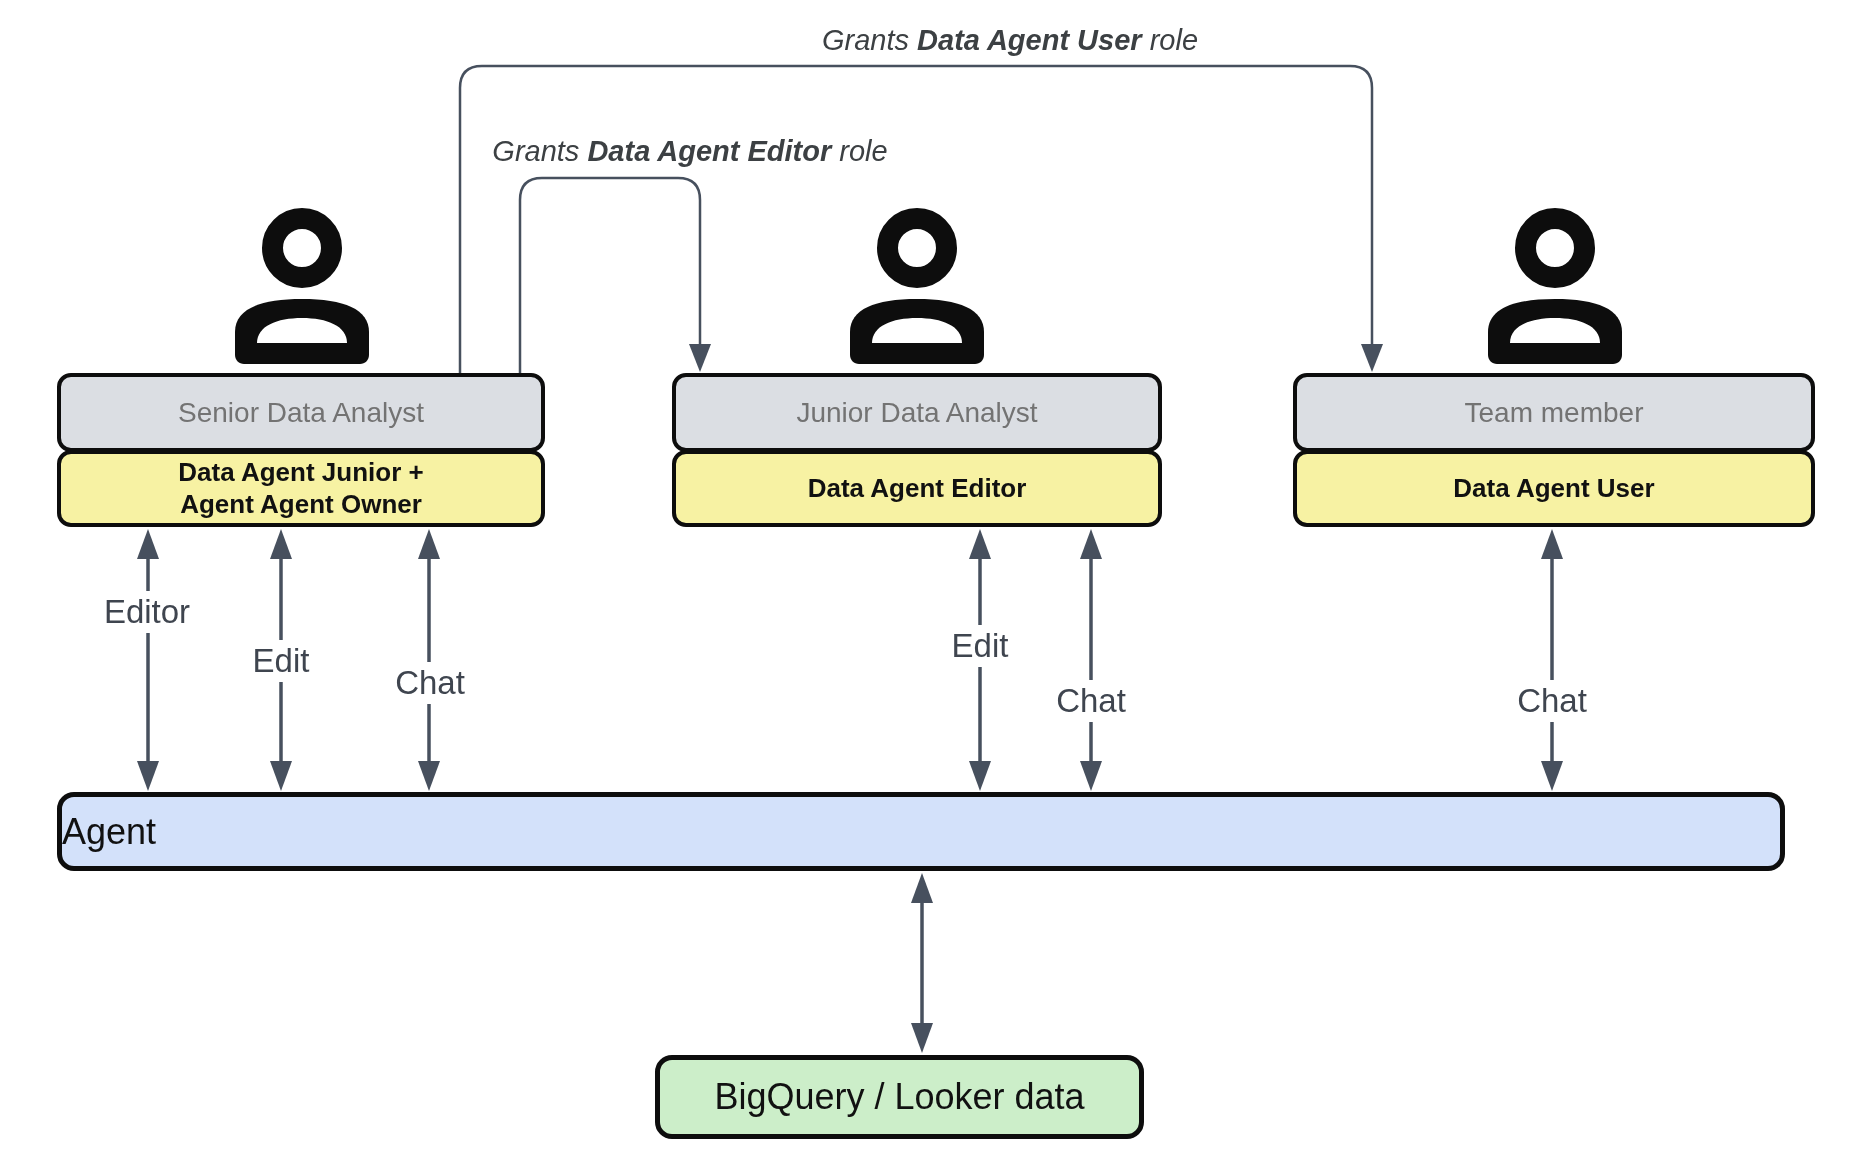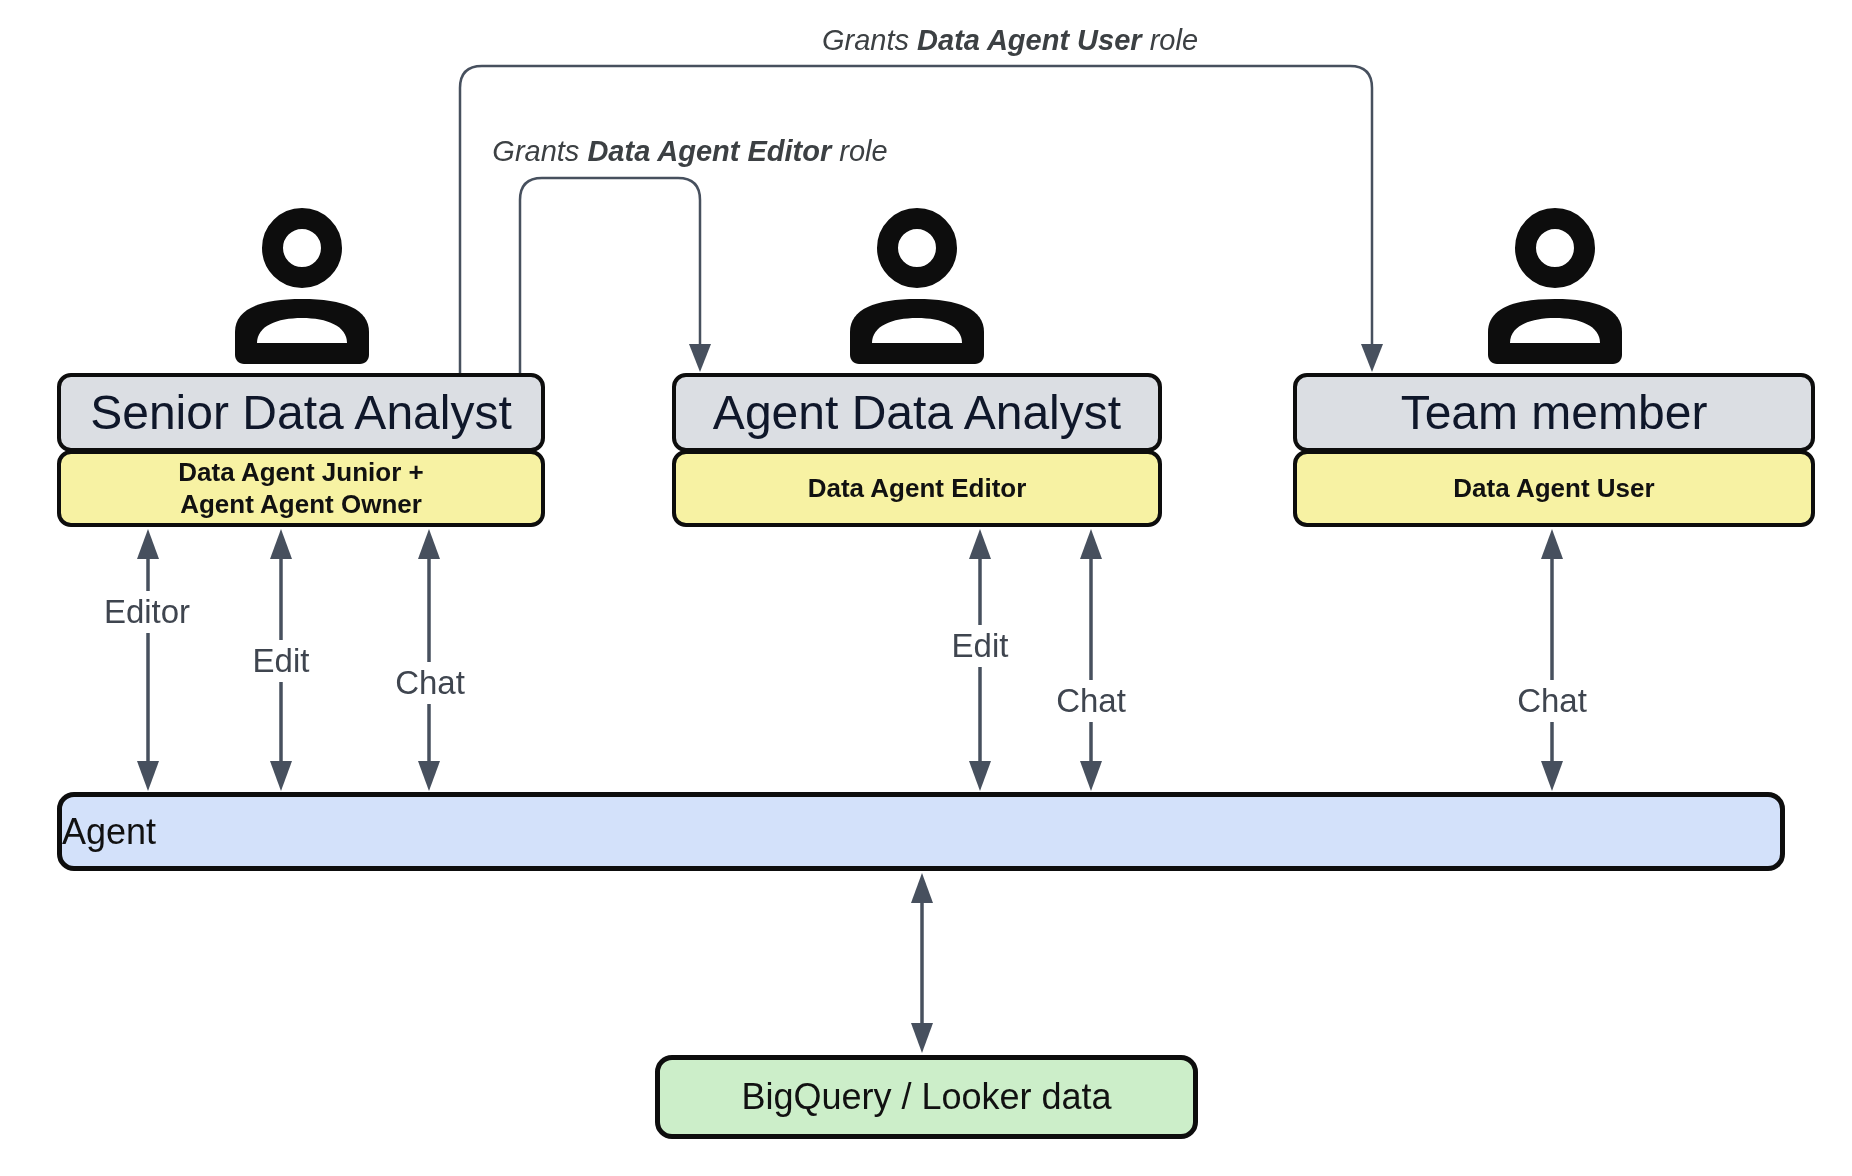--- a/index.html
+++ b/index.html
@@ -31,22 +31,22 @@
   .actor { position: absolute; z-index: 2; }
   .actor-header {
     box-sizing: border-box;
     height: 79px;
     background: var(--actor-header-fill);
     border: 4px solid #0d0d0d;
     border-radius: 14px;
     display: flex;
     align-items: center;
     justify-content: center;
-    font-size: 48px;
-    color: #0f172a;
+    font-size: 28px;
+    color: #737373;
   }
   .role-badge {
     box-sizing: border-box;
     height: 77px;
     margin-top: -2px;
     background: var(--role-badge-fill);
     border: 4px solid #0d0d0d;
     border-radius: 14px;
     display: flex;
     flex-direction: column;
@@ -92,21 +92,21 @@
     display: flex;
     align-items: center;
     font-size: 36px;
     color: #111;
   }
   .datasource-box {
     position: absolute;
     z-index: 2;
     box-sizing: border-box;
     left: 655px; top: 1055px;
-    width: 543px; height: 84px;
+    width: 489px; height: 84px;
     background: var(--datasource-fill);
     border: 5px solid #0d0d0d;
     border-radius: 17px;
     display: flex;
     align-items: center;
     justify-content: center;
     font-size: 36px;
     color: #111;
   }
 </style>
@@ -195,21 +195,21 @@
       <span>Senior Data Analyst</span>
     </div>
     <div class="role-badge">
       <div>Data Agent Junior +</div>
       <div>Agent Agent Owner</div>
     </div>
   </div>
 
   <div class="actor" style="left:672px; top:373px; width:490px;">
     <div class="actor-header">
-      <span>Agent Data Analyst</span>
+      <span>Junior Data Analyst</span>
     </div>
     <div class="role-badge">
       <div>Data Agent Editor</div>
       <div></div>
     </div>
   </div>
 
   <div class="actor" style="left:1293px; top:373px; width:522px;">
     <div class="actor-header">
       <span>Team member</span>

